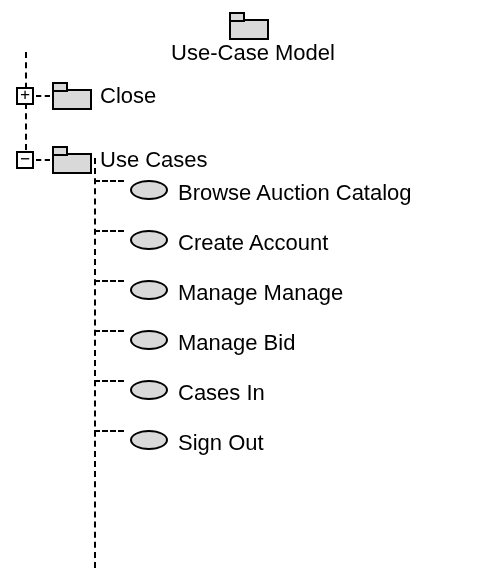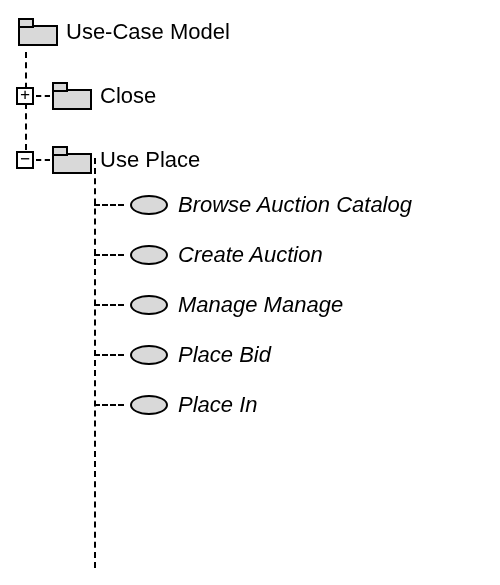--- a/index.html
+++ b/index.html
@@ -61,21 +61,21 @@
     width: 38px;
     height: 20px;
     border: 2px solid #000;
     border-radius: 50%;
     background: #d9d9d9;
     margin-right: 10px;
     flex: 0 0 auto;
   }
 
   
-  .indent-1 { padding-left: 6px; }
+  .indent-1 { padding-left: 6px; flex-direction: column; }
 
   
   .level1 {
     position: relative;
     padding-left: 0;
     margin-top: 24px;
   }
   .level1 .expander { margin-left: 4px; }
   .level1 .h-dash.seg1 { width: 14px; margin: 0 2px; }
   .level1 .folder-icon { margin-left: 0; }
@@ -94,25 +94,23 @@
     position: absolute;
     left: 82px;
     top: 146px;
     height: 410px;
     border-left: 2px dashed #000;
   }
 
   
   .leaf {
     display: flex;
-    align-items: center;
     height: 50px;
     position: relative;
     padding-left: 82px;
-    font-style: italic;
   }
   .leaf .h-dash { width: 30px; margin-right: 6px; }
 
 </style>
 </head>
 <body>
 
 <div class="tree">
 
   <div class="root-vline"></div>
@@ -147,42 +145,47 @@
     <span class="expander">
         <span>−</span>
       </span>
     <span class="h-dash seg1"></span>
     <span class="folder-icon">
       <svg width="40" height="28" viewBox="0 0 40 28">
         <rect x="1" y="8" width="38" height="19" fill="#d9d9d9" stroke="#000" stroke-width="2"></rect>
         <rect x="1" y="1" width="14" height="8" fill="#d9d9d9" stroke="#000" stroke-width="2"></rect>
       </svg>
     </span>
-    <span class="label">Use Place</span>
+    <span class="label">Use Cases</span>
   </div>
 
   <div class="leaf">
     <span class="h-dash"></span>
     <span class="ellipse"></span>
     <span class="label">Browse Auction Catalog</span>
   </div>
   <div class="leaf">
     <span class="h-dash"></span>
     <span class="ellipse"></span>
-    <span class="label">Create Auction</span>
+    <span class="label">Create Account</span>
   </div>
   <div class="leaf">
     <span class="h-dash"></span>
     <span class="ellipse"></span>
     <span class="label">Manage Manage</span>
   </div>
   <div class="leaf">
     <span class="h-dash"></span>
     <span class="ellipse"></span>
-    <span class="label">Place Bid</span>
+    <span class="label">Manage Bid</span>
   </div>
   <div class="leaf">
     <span class="h-dash"></span>
     <span class="ellipse"></span>
-    <span class="label">Place In</span>
+    <span class="label">Cases In</span>
+  </div>
+  <div class="leaf">
+    <span class="h-dash"></span>
+    <span class="ellipse"></span>
+    <span class="label">Sign Out</span>
   </div>
 
 </div>
 
 </body></html>

